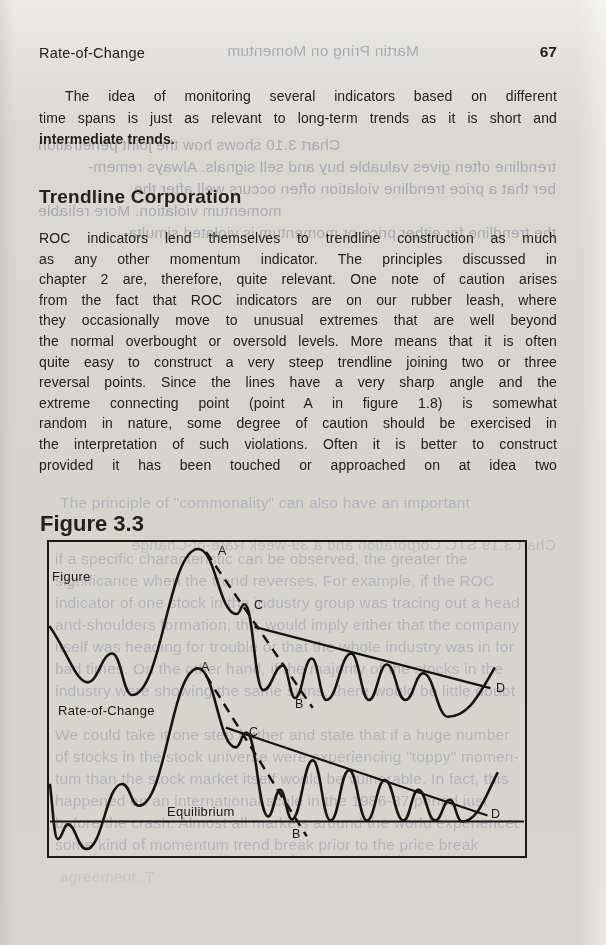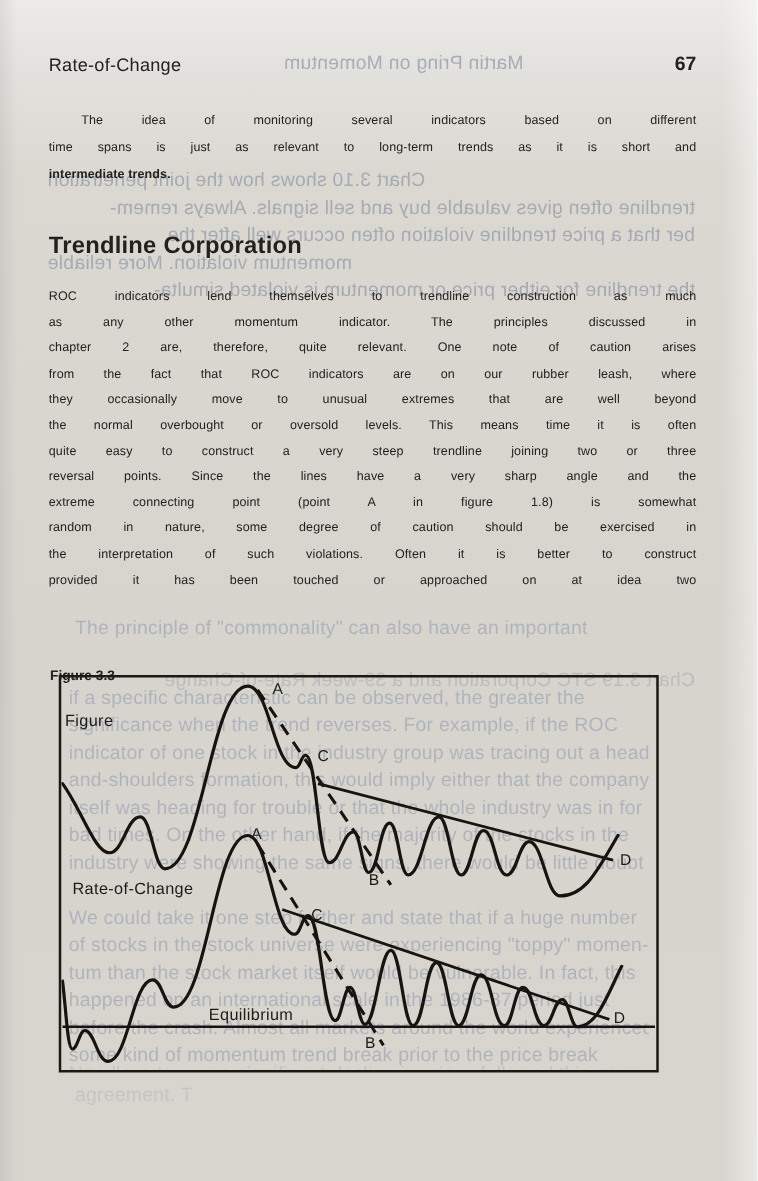--- a/index.html
+++ b/index.html
@@ -7,27 +7,27 @@
     position:relative; width:606px; height:945px; overflow:hidden;
     font-family:"Liberation Sans", sans-serif; color:#23211e;
     background:
       linear-gradient(270deg, rgba(255,255,255,.45) 0, rgba(255,255,255,0) 28px),
       linear-gradient(90deg, rgba(90,90,95,.10) 0, rgba(90,90,95,0) 14px),
       linear-gradient(180deg,#ecebe9 0,#e3e1dd 60px,#dbd8d2 140px,#d7d4ce 520px,#d8d5cf 100%);
   }
   .hdr-title{position:absolute; left:39px; top:45px; font-size:14.5px; letter-spacing:.2px;}
   .hdr-num{position:absolute; right:49px; top:43px; font-size:15.5px; font-weight:700;}
   .para{position:absolute; left:39px; width:518px;}
-  .tline{height:21.5px; line-height:21.5px; font-size:10px; letter-spacing:.1px;
+  .tline{height:21.5px; line-height:21.5px; font-size:14px; letter-spacing:.1px;
          text-align:justify; text-align-last:justify; white-space:nowrap0;}
   .body .tline{height:20.6px; line-height:20.6px;}
   .tline.first{text-indent:26px;}
   .tline.last{text-align-last:left;font-weight:bold;}
   .heading{position:absolute; left:39px; top:186px; font-size:19px; font-weight:700; letter-spacing:.2px;}
-  .figcap{position:absolute; left:40px; top:535px; font-size:11px; font-weight:700;}
+  .figcap{position:absolute; left:40px; top:511px; font-size:22px; font-weight:700;}
   .figure{position:absolute; left:47px; top:540px; width:480px; height:318px;
           border:2px solid #1c1915; box-sizing:border-box; overflow:hidden;}
   .figure svg{position:absolute; left:0; top:0; z-index:2;}
   .figlabel{position:absolute; z-index:3; font-size:13px; color:#1d1a16; letter-spacing:.3px;}
   .pt{font-size:12.5px;}
   .gline{position:absolute; font-size:15.5px; white-space:nowrap; overflow:hidden; letter-spacing:.2px;}
   .gmir{color:#98a0ac; opacity:.8; transform:scaleX(-1); left:38px; right:50px;}
   .gmir.short{text-align:right;}
   .gnorm{color:#a6adb8; opacity:.8;}
   .figure .gnorm{left:6px; right:6px; z-index:1;}
@@ -58,21 +58,21 @@
   </div>
 
   <div class="heading">Trendline Corporation</div>
 
   <div class="para body" style="top:228px;">
     <div class="tline">ROC indicators lend themselves to trendline construction as much</div>
     <div class="tline">as any other momentum indicator. The principles discussed in</div>
     <div class="tline">chapter 2 are, therefore, quite relevant. One note of caution arises</div>
     <div class="tline">from the fact that ROC indicators are on our rubber leash, where</div>
     <div class="tline">they occasionally move to unusual extremes that are well beyond</div>
-    <div class="tline">the normal overbought or oversold levels. This means time it is often</div>
+    <div class="tline">the normal overbought or oversold levels. More means that it is often</div>
     <div class="tline">quite easy to construct a very steep trendline joining two or three</div>
     <div class="tline">reversal points. Since the lines have a very sharp angle and the</div>
     <div class="tline">extreme connecting point (point A in figure 1.8) is somewhat</div>
     <div class="tline">random in nature, some degree of caution should be exercised in</div>
     <div class="tline">the interpretation of such violations. Often it is better to construct</div>
     <div class="tline">provided it has been touched or approached on at idea two</div>
   </div>
 
   <div class="figcap">Figure 3.3</div>
 

